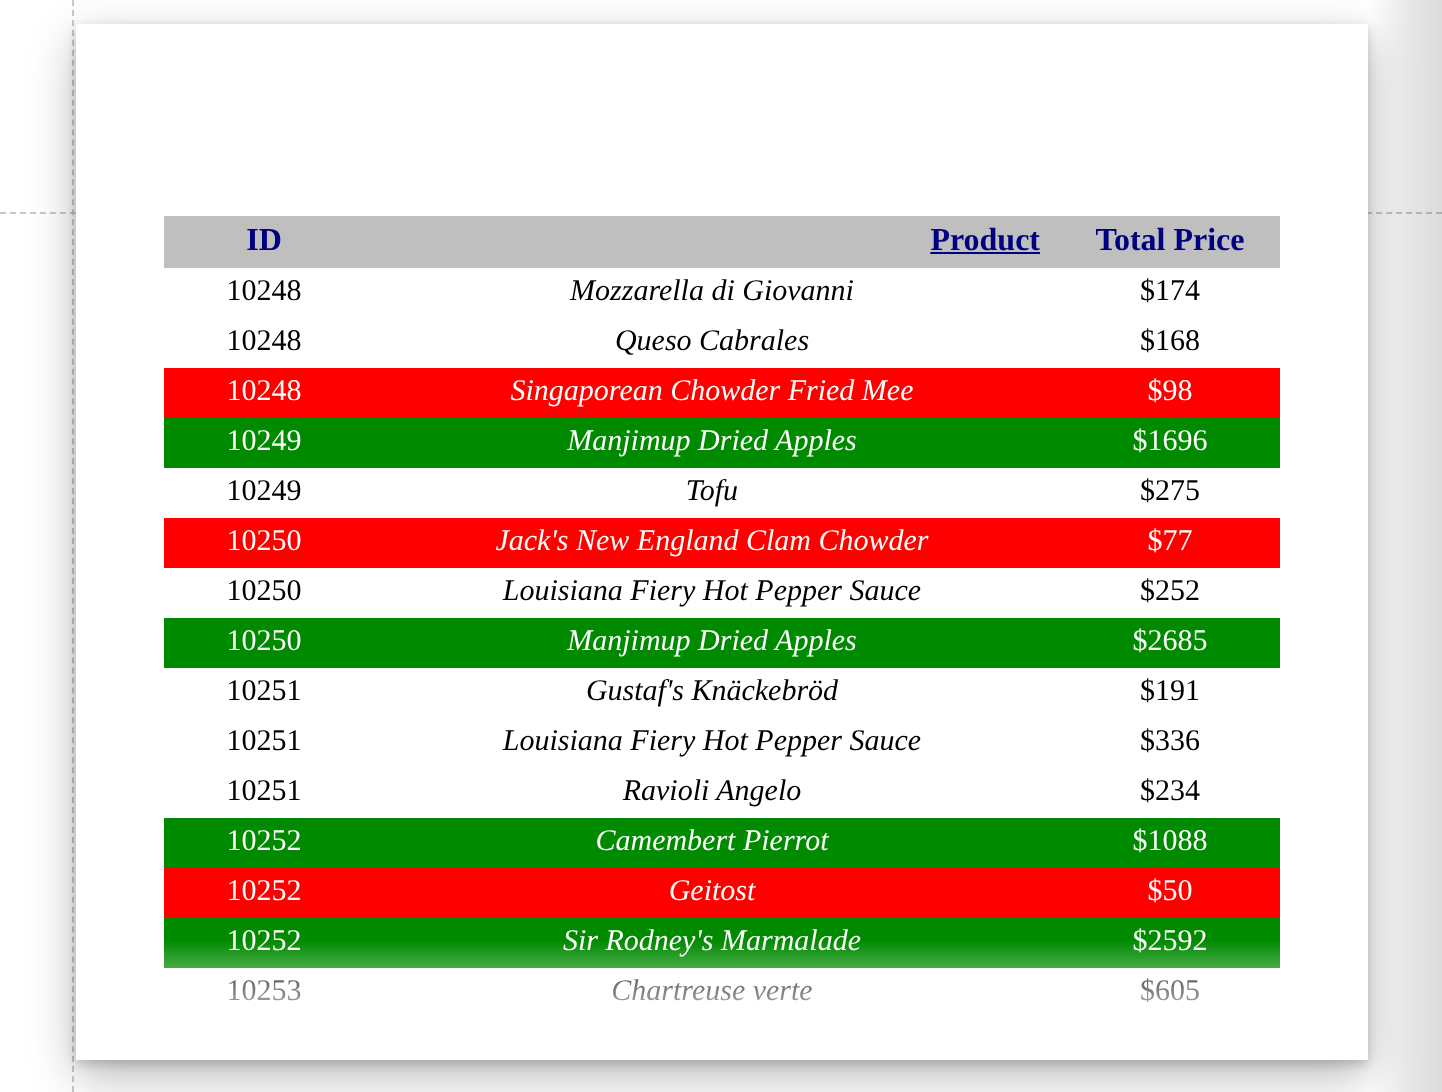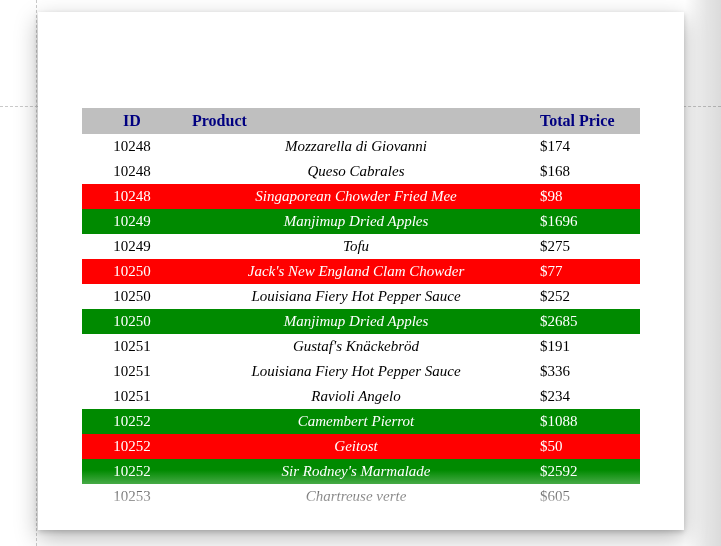--- a/index.html
+++ b/index.html
@@ -44,30 +44,30 @@
   }
   .table thead th {
     background: #bfbfbf;
     color: #000080;
     font-weight: bold;
     font-size: 16px;
     padding: 4px 10px;
     text-align: center;
   }
   .table thead th:first-child { width: 100px; }
-  .table thead th:nth-child(2) { text-align: left; }
-  .table thead th:last-child { text-align: left; width: 110px; }
+  .table thead th:nth-child(2) { text-align: right; text-decoration: underline; }
+  .table thead th:last-child { text-align: center; width: 110px; }
   .table tbody td {
     padding: 4px 10px;
     font-size: 15px;
     color: #000;
   }
   .table tbody td:first-child { text-align: center; width: 100px; }
   .table tbody td:nth-child(2) { text-align: center; font-style: italic; }
-  .table tbody td:last-child { text-align: left; width: 110px; }
+  .table tbody td:last-child { text-align: center; width: 110px; }
   .table tbody tr.red { background: #ff0000; }
   .table tbody tr.red td { color: #fff; }
   .table tbody tr.green { background: #008a00; }
   .table tbody tr.green td { color: #fff; }
   .fade {
     position: absolute;
     left: 0; right: 0; bottom: 0;
     height: 60px;
     background: linear-gradient(to bottom, rgba(255,255,255,0) 0%, rgba(255,255,255,0.95) 80%, #fff 100%);
     pointer-events: none;

